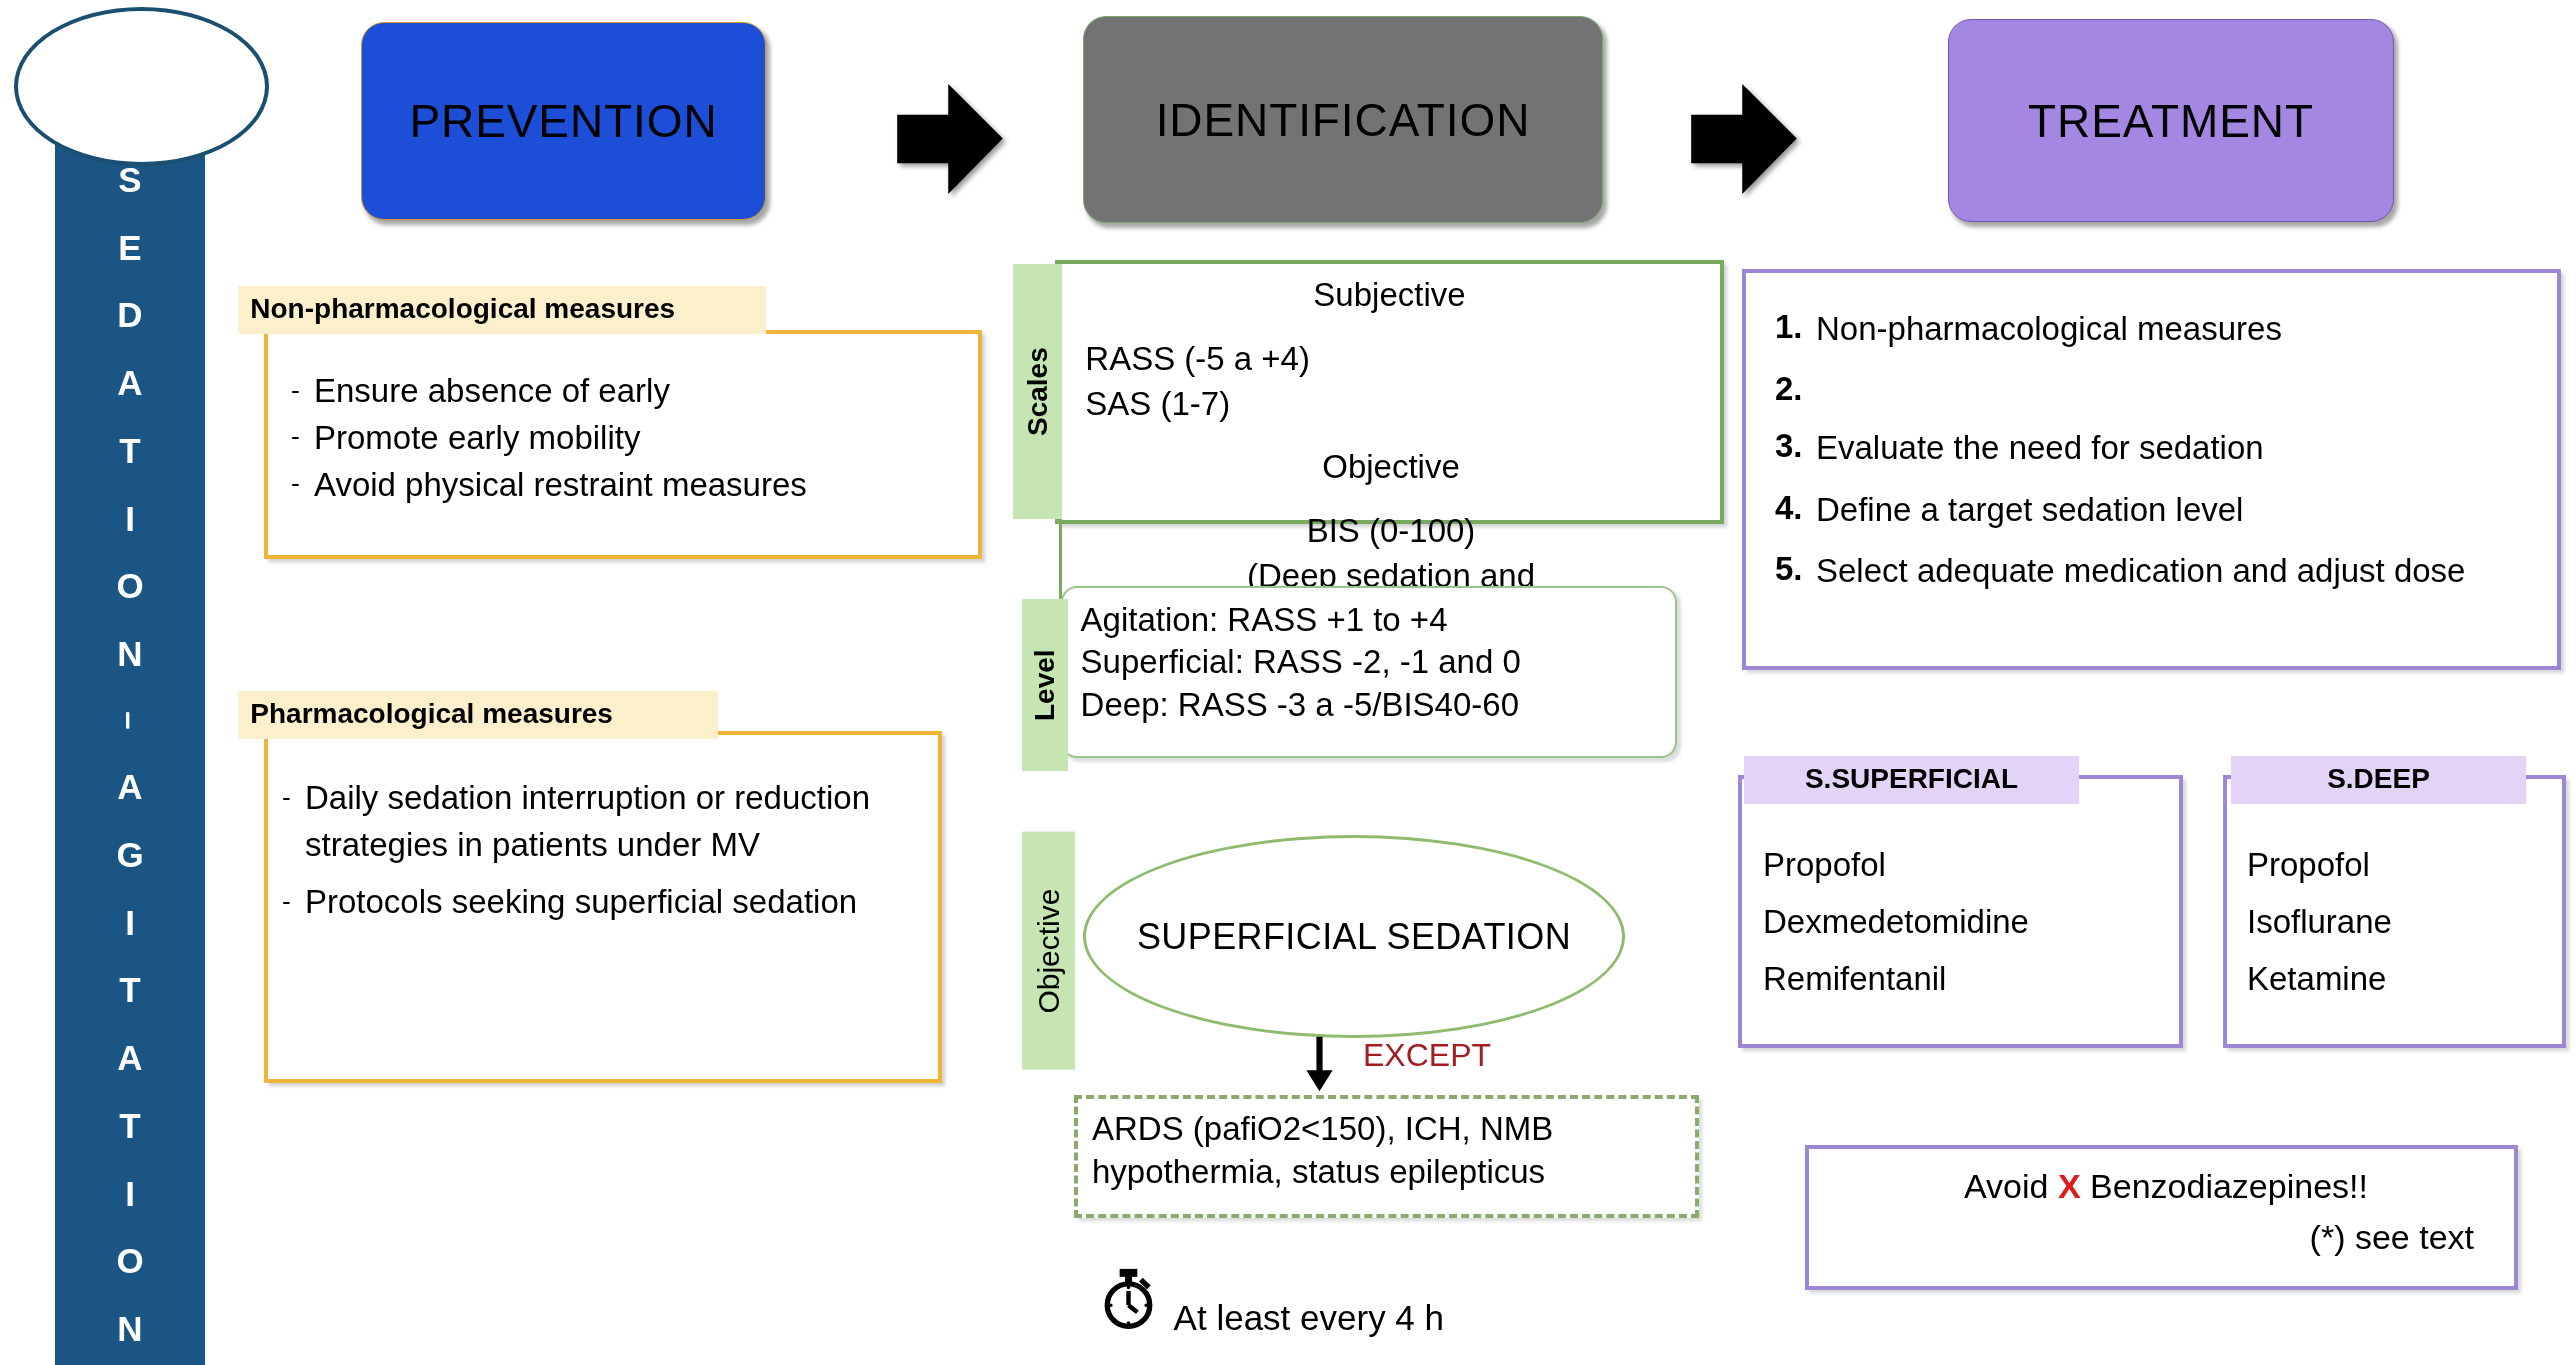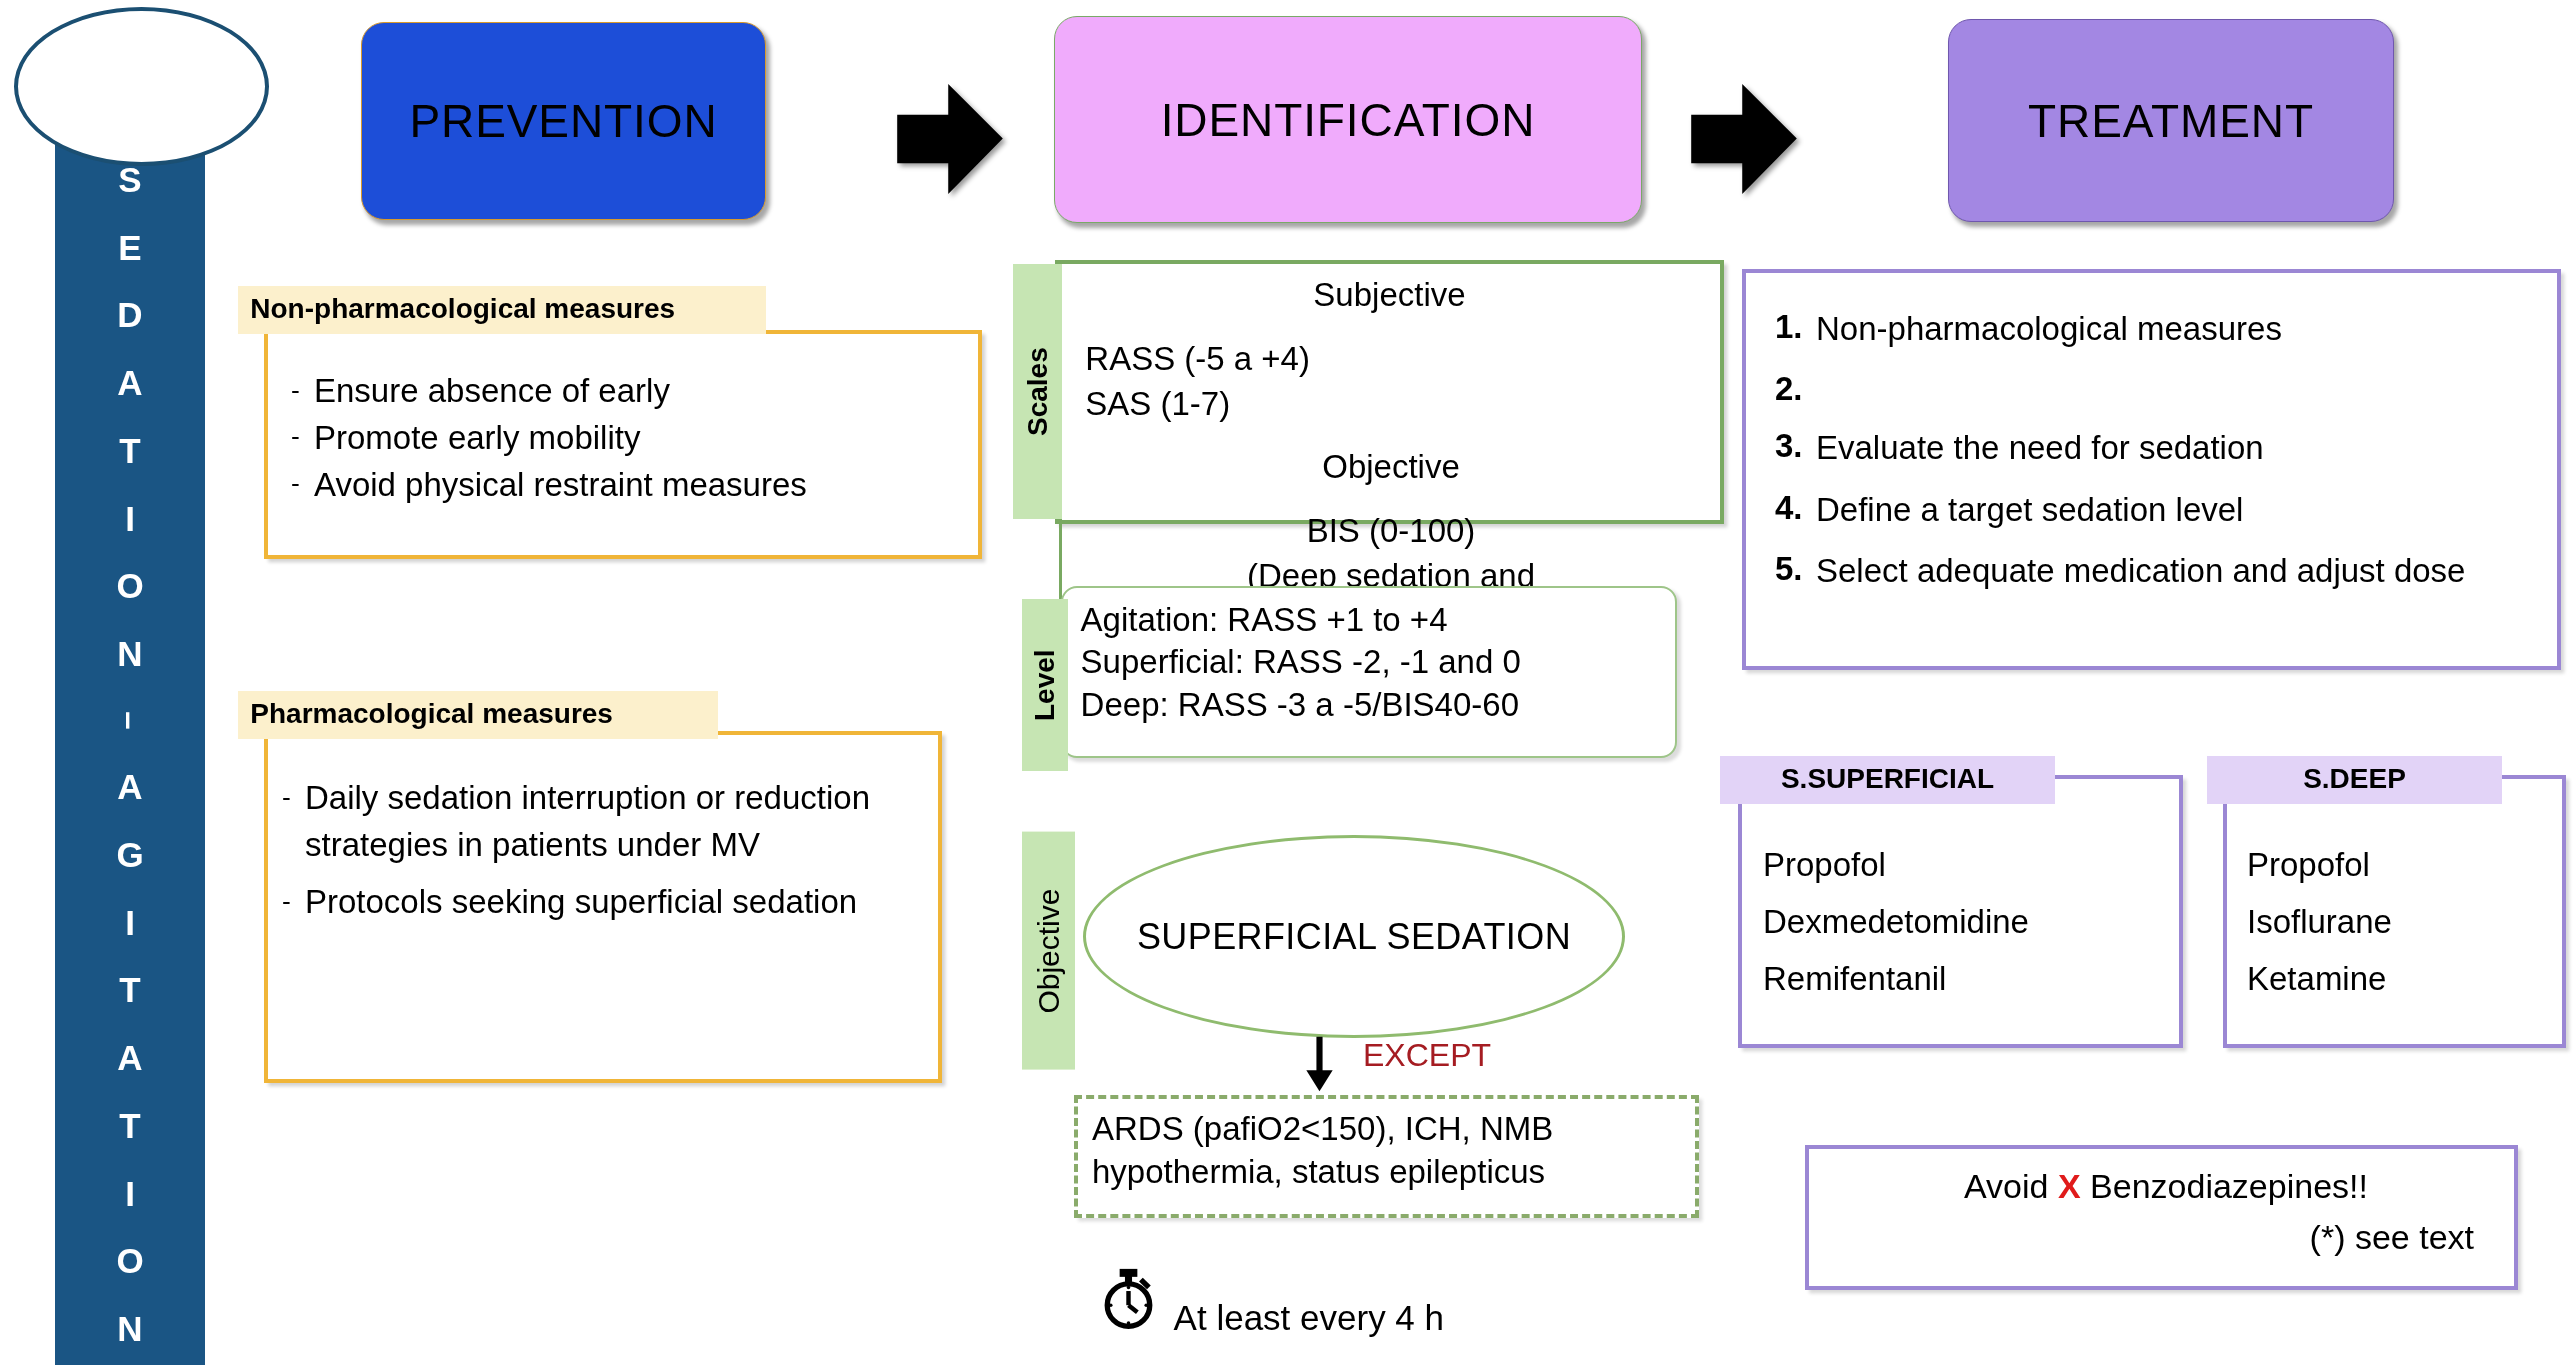--- a/index.html
+++ b/index.html
@@ -78,22 +78,22 @@
     font-size: 46px;
     letter-spacing: 0.9px;
     box-shadow: 3.5px 4.4px 4.4px rgba(0,0,0,0.35);
   }
   .pill-prevention {
     left: 361px; top: 22px; width: 405px; height: 198px;
     background: #1d4ed8;
     border: 1.8px solid #d99a2b;
   }
   .pill-identification {
-    left: 1054px; top: 16px; width: 588px; height: 207px;
-    background: #f0abfc;
+    left: 1083px; top: 16px; width: 520px; height: 207px;
+    background: #737373;
     border: 1.8px solid #7aa968;
   }
   .pill-treatment {
     left: 1948px; top: 19.4px; width: 446px; height: 203px;
     background: #a387e3;
     border: 1.8px solid #6f57ad;
   }
 
   
   .arrow {
@@ -211,21 +211,21 @@
     font-size: 35px;
   }
 
   
   .purple-outline {
     border: 4.4px solid #9b87d4;
     background: #ffffff;
     box-sizing: border-box;
     box-shadow: 4.4px 4.4px 3.5px rgba(0,0,0,0.16);
   }
-  .purple-tab { background: #e2d3f7; }
+  .purple-tab { background: #e2d3f7; margin-left: 24px; }
   .num-list { position: absolute; font-size: 33px; }
   .num-list .item { display: flex; margin-bottom: 19.4px; }
   .num-list .num { width: 41px; flex: 0 0 41px; font-weight: bold; }
   .num-list .txt { line-height: 1.28; }
 
   .drug-list { position: absolute; font-size: 33px; line-height: 1.72; }
 
   .avoid-box { position: absolute; }
   .avoid-line1 { font-size: 34px; }
   .avoid-line2 { font-size: 34px; text-align: right; }

